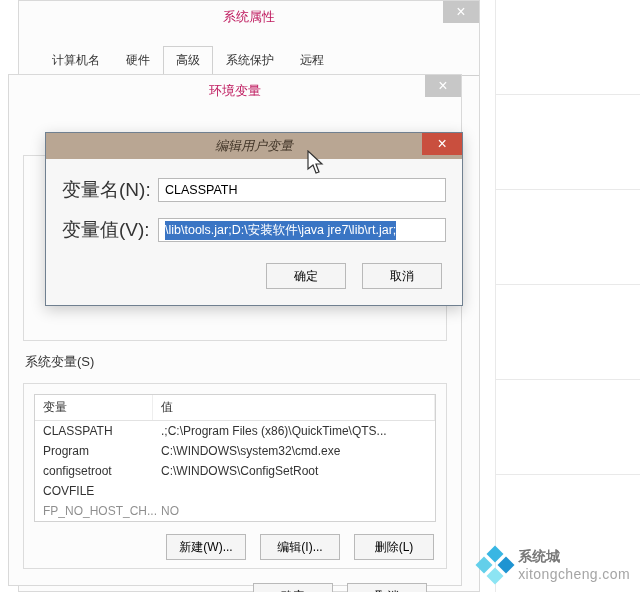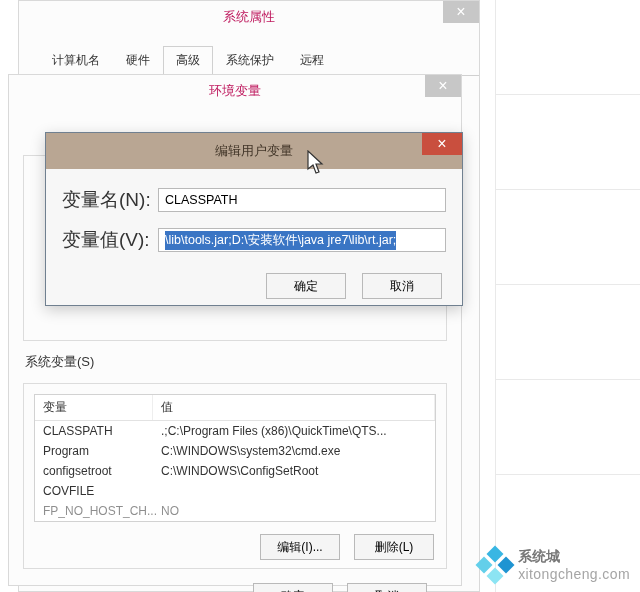--- a/index.html
+++ b/index.html
@@ -90,26 +90,27 @@
     left: 45px;
     top: 132px;
     width: 418px;
     height: 174px;
     background: #f7f7f7;
     border: 1px solid #708090;
     box-shadow: 0 4px 14px rgba(0,0,0,0.20);
     z-index: 50;
   }
   .edit-titlebar {
-    height: 36px;
+    height: 26px;
     background: #b9a693;
     display: flex;
     align-items: center;
     justify-content: center;
     position: relative;
+    font-style: italic;
   }
   .edit-titlebar .title { font-size: 13px; color: #413528; }
   .edit-close {
     position: absolute;
     right: 0;
     top: 0;
     width: 40px;
     height: 22px;
     background: #c94f3e;
     color: #fff;
@@ -305,20 +306,21 @@
         <div class="svars-row">
           <div class="cell col-name">COVFILE</div>
           <div class="cell col-val"></div>
         </div>
         <div class="svars-row" style="opacity:0.55;">
           <div class="cell col-name">FP_NO_HOST_CH...</div>
           <div class="cell col-val">NO</div>
         </div>
       </div>
       <div class="svars-btns">
+        <div class="btn">新建(W)...</div>
         <div class="btn">编辑(I)...</div>
         <div class="btn">删除(L)</div>
       </div>
     </div>
 
     <div class="env-footer">
       <div class="btn">确定</div>
       <div class="btn">取消</div>
     </div>
   </div>

